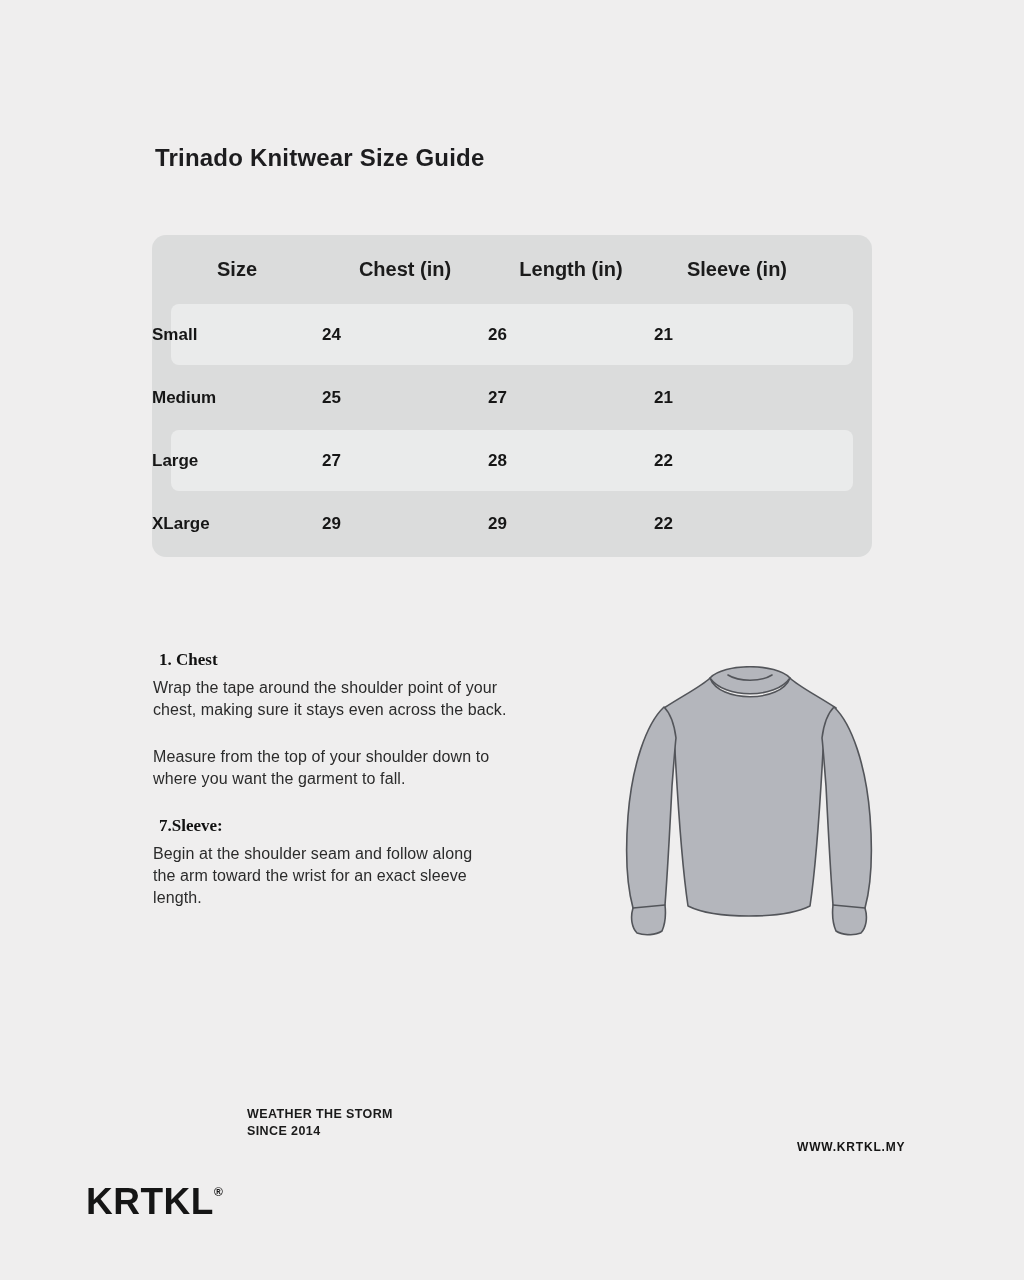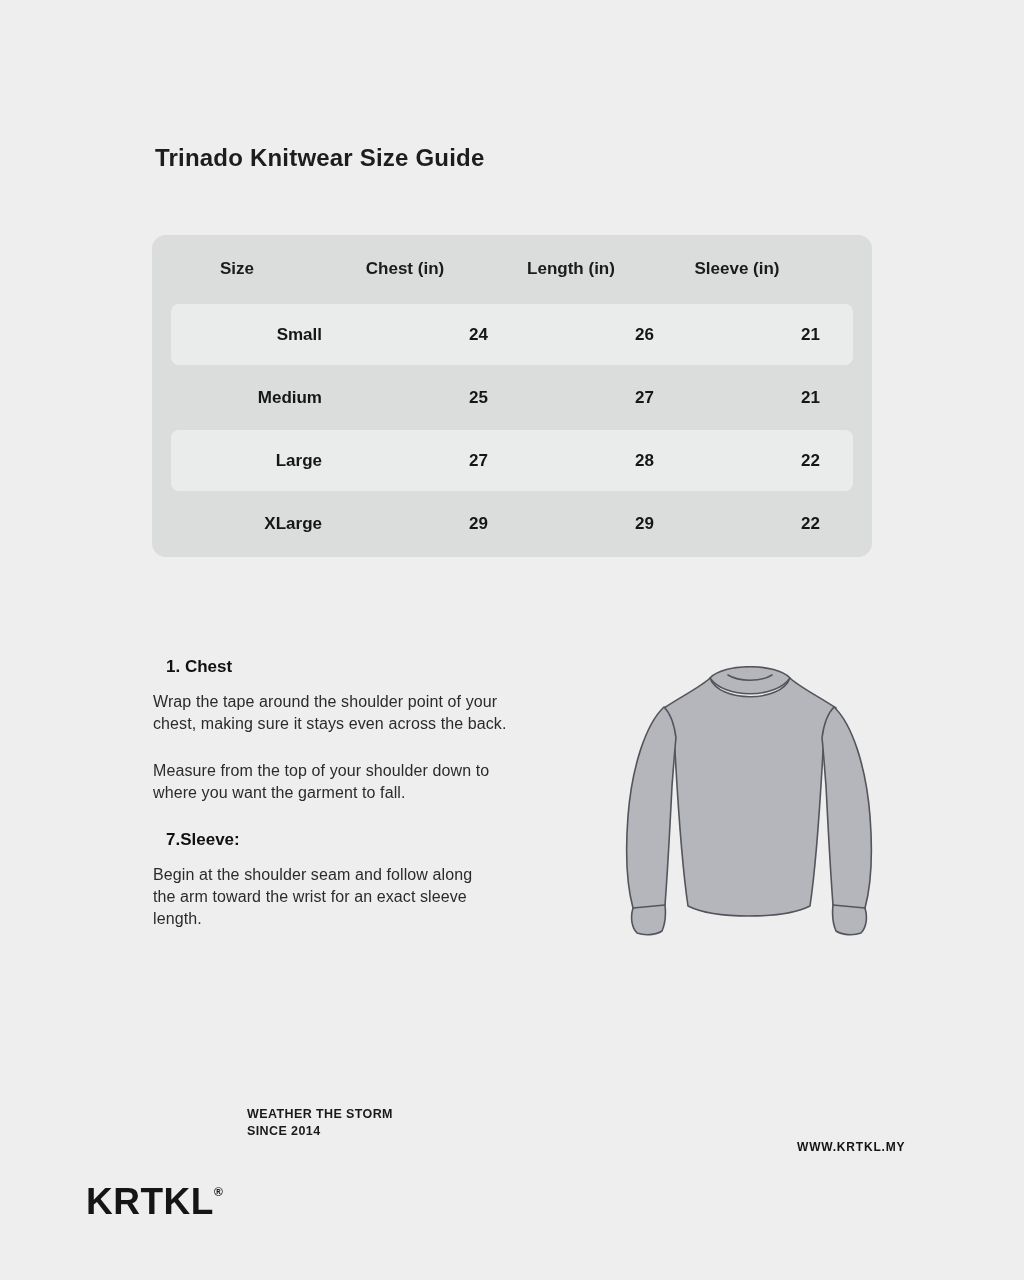--- a/index.html
+++ b/index.html
@@ -20,44 +20,44 @@
   .size-table {
     position:absolute; left:152px; top:235px;
     width:720px; height:322px;
     background:#dbdcdc; border-radius:14px;
   }
   .t-header {
     display:grid; grid-template-columns:170px 166px 166px 166px;
     height:68px; align-items:center;
   }
   .th {
-    text-align:center; font-size:17px; font-weight:700; color:#1b1b1b;
+    text-align:center; font-size:20px; font-weight:700; color:#1b1b1b;
   }
   .t-row {
     position:relative;
     display:grid; grid-template-columns:170px 166px 166px 166px;
     height:63px; align-items:center;
   }
   .t-row.striped::before {
     content:""; position:absolute; left:19px; right:19px; top:1px; bottom:1px;
     background:#eaebeb; border-radius:8px;
   }
   .td {
-    position:relative; text-align:right;
+    position:relative; text-align:left;
     font-size:17px; font-weight:700; color:#161616;
   }
   
   .howto {
     position:absolute; left:153px; top:643px; width:440px;
   }
   .howto-heading {
     font-size:17px; font-weight:700; color:#111; margin:0 0 22px 0; line-height:22px;
   }
   .step-title {
-    font-size:17px; font-weight:700; color:#111; margin:13px; line-height:22px;
+    font-size:17px; font-weight:700; color:#111; margin:6px; line-height:22px;font-family:Liberation Serif, serif;
   }
   .step-body {
     font-size:16px; font-weight:400; color:#2b2b2b;
     line-height:22px; margin:2px 0 25px 0;
     white-space:pre-line; letter-spacing:0.1px;
   }
   
   .sweater-wrap { position:absolute; left:624px; top:666px; width:250px; height:280px; }
   .sweater-wrap svg { display:block; }
   

